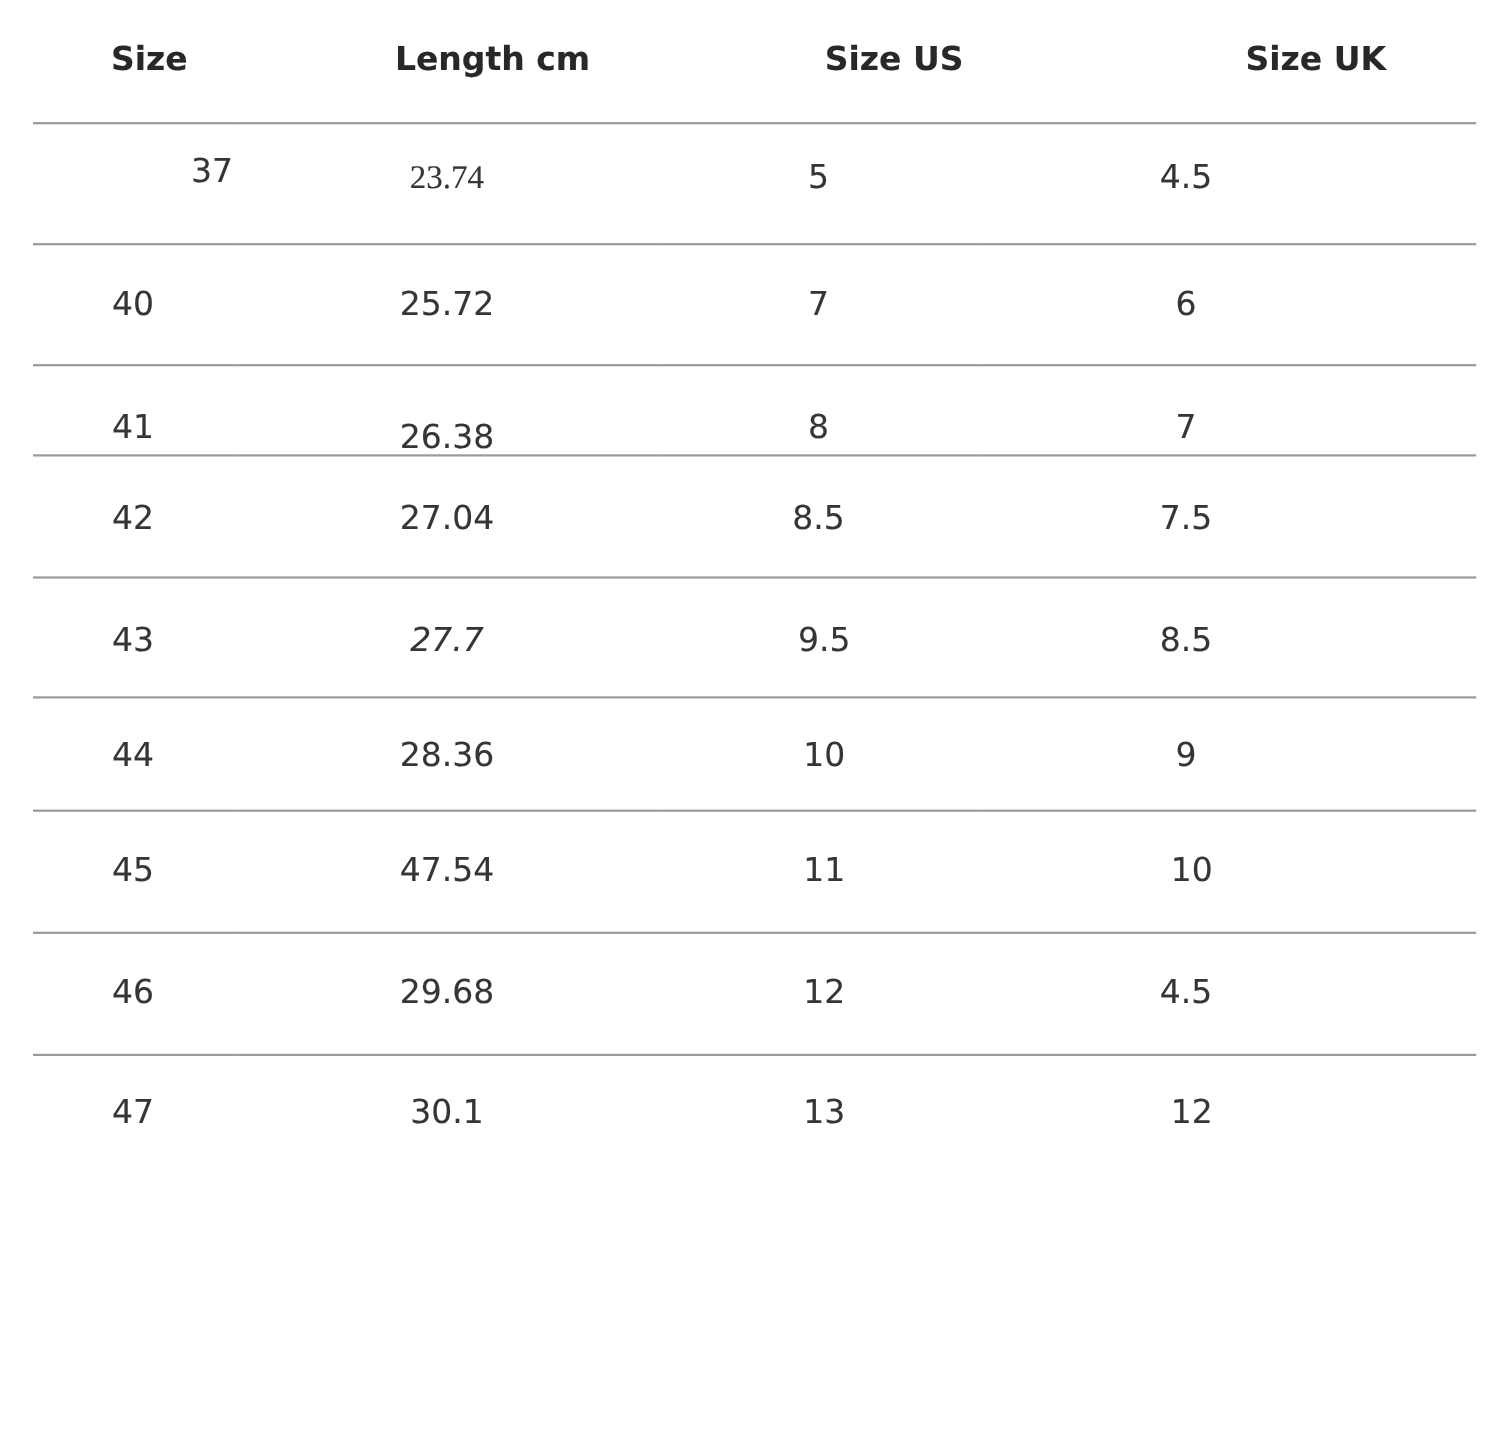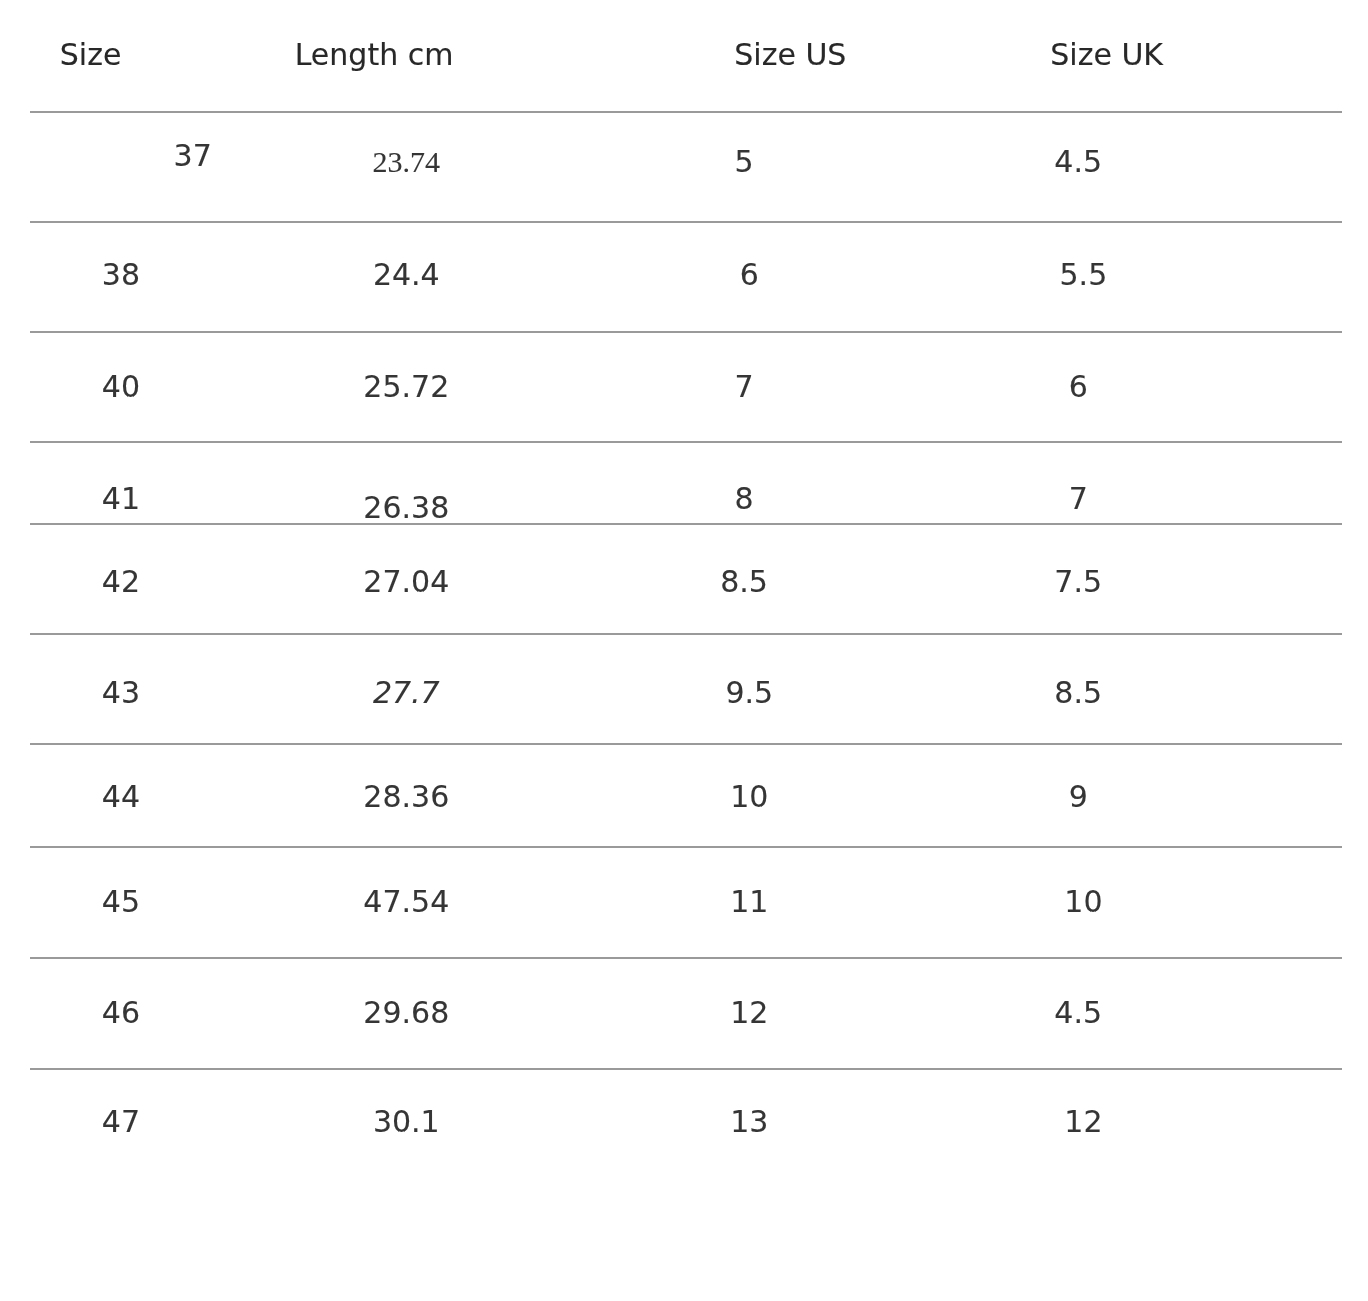--- a/index.html
+++ b/index.html
@@ -33,21 +33,22 @@
   table.size-chart td {
     padding: 0;
     margin: 0;
     font-weight: normal;
     vertical-align: top;
     box-sizing: border-box;
     transform: translateZ(0);
   }
   table.size-chart th {
     color: var(--header-color, #282828);
-    text-align: left;
+    text-align: center;
+    font-weight: bold;
     -webkit-text-stroke: 0.12px var(--header-color, #282828);
   }
   table.size-chart td {
     color: var(--cell-color, #353535);
     text-align: center;
     border-top: 2px solid var(--divider-color, #9a9a9a);
     -webkit-text-stroke: 0.12px var(--cell-color, #353535);
   }
   
   .col-1 { width: 181.8px; }
@@ -78,26 +79,20 @@
         <th class="col-3" style="padding-top: 40.3px;">Size US</th>
         <th class="col-4" style="padding-top: 40.3px;">Size UK</th>
       </tr>
     </thead>
     <tbody>
         <tr style="height: 110.45px;">
           <td class="col-1" style="padding-top: 28px; text-align: right;">37</td>
           <td class="col-2" style="padding-top: 34.15px; font-family: Liberation Serif, serif;">23.74</td>
           <td class="col-3" style="padding-top: 34.15px;">5</td>
           <td class="col-4" style="padding-top: 34.15px;">4.5</td>
-        </tr>
-        <tr style="height: 109.8px;">
-          <td class="col-1" style="padding-top: 36.7px;">38</td>
-          <td class="col-2" style="padding-top: 36.7px;">24.4</td>
-          <td class="col-3 nudged" style="padding-top: 36.7px;">6</td>
-          <td class="col-4 nudged" style="padding-top: 36.7px;">5.5</td>
         </tr>
         <tr style="height: 110.2px;">
           <td class="col-1" style="padding-top: 39px;">40</td>
           <td class="col-2" style="padding-top: 39px;">25.72</td>
           <td class="col-3" style="padding-top: 39px;">7</td>
           <td class="col-4" style="padding-top: 39px;">6</td>
         </tr>
         <tr style="height: 80px;">
           <td class="col-1" style="padding-top: 40.8px;">41</td>
           <td class="col-2" style="padding-top: 50px;">26.38</td>

